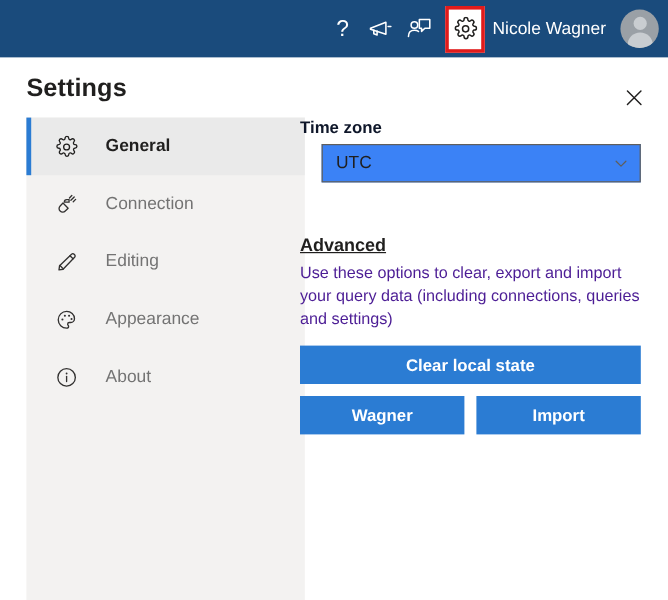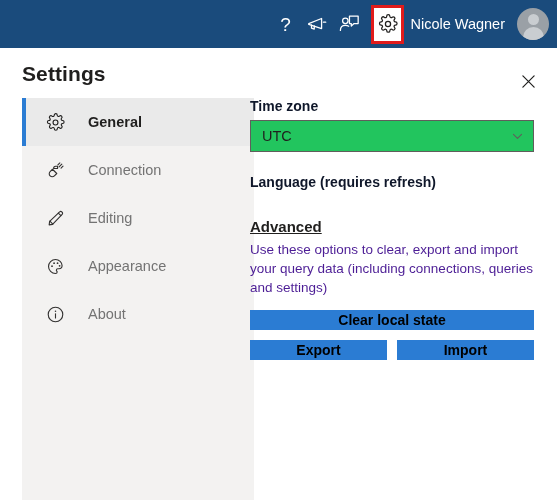--- a/index.html
+++ b/index.html
@@ -179,27 +179,28 @@
     font-size: 14px;
     font-weight: bold;
     color: #0f172a;
     margin-bottom: 6px;
   }
   .select-box {
     position: relative;
     height: 32px;
     border: 1px solid #605e5c;
     box-sizing: border-box;
-    background: #22c55e;
+    background: #3b82f6;
     display: flex;
     align-items: center;
     padding-left: 11px;
     cursor: pointer;
     font-size: 14.5px;
     color: #201f1e;
+    margin-left: 18px;
   }
   .select-chevron {
     position: absolute;
     right: 9px;
     top: 50%;
     transform: translateY(-50%);
     color: #605e5c;
     display: flex;
     align-items: center;
   }
@@ -211,23 +212,23 @@
     margin-bottom: 5px;
     text-decoration: underline;
   }
   .section-desc {
     font-size: 13.5px;
     color: #4c1d95;
     line-height: 1.42;
     margin-bottom: 13px;
   }
   .btn {
-    height: 20px;
+    height: 32px;
     background: #2b7cd3;
-    color: #000000;
+    color: #ffffff;
     border: none;
     font-size: 14px;
     font-weight: bold;
     font-family: "Liberation Sans", sans-serif;
     cursor: pointer;
     display: flex;
     align-items: center;
     justify-content: center;
     box-sizing: border-box;
   }
@@ -357,27 +358,26 @@
       <span>UTC</span>
       <span class="select-chevron">
         <svg width="13" height="13" viewBox="0 0 16 16" fill="none" stroke="#605e5c" stroke-width="1.3" stroke-linecap="round" stroke-linejoin="round">
           <path d="M3 6 L8 11 L13 6"></path>
         </svg>
       </span>
     </div>
 
     <div class="gap-lg"></div>
 
-    <div class="field-label">Language (requires refresh)</div>
 
     <div class="gap-lg"></div>
 
     <div class="section-title">Advanced</div>
     <div class="section-desc">Use these options to clear, export and import your query data (including connections, queries and settings)</div>
 
     <button class="btn btn-full">Clear local state</button>
 
     <div class="btn-row">
-      <button class="btn btn-half">Export</button>
+      <button class="btn btn-half">Wagner</button>
       <button class="btn btn-half">Import</button>
     </div>
   </div>
 </div>
 
 </body></html>

